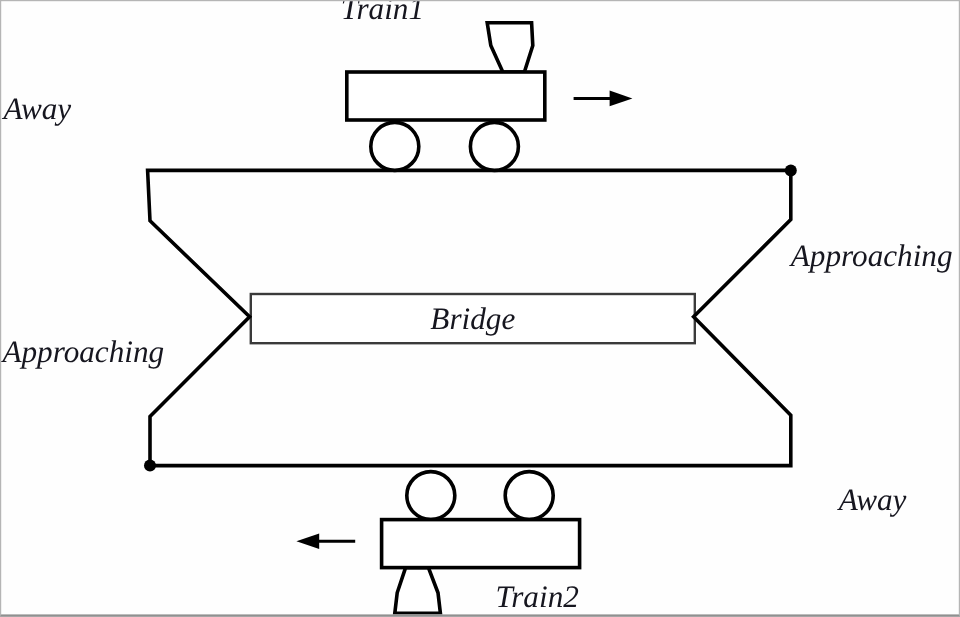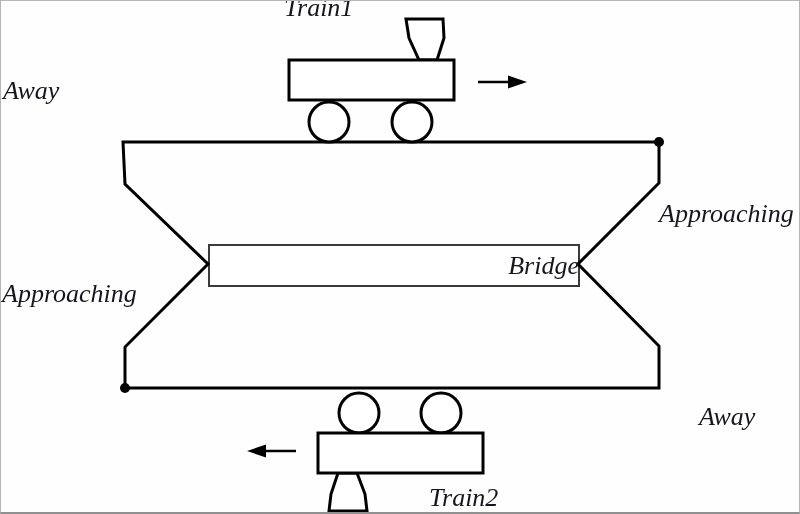--- a/index.html
+++ b/index.html
@@ -35,28 +35,28 @@
     line-height:1;
     color:var(--text);
     white-space:nowrap;
     user-select:none;
   }
   .lbl-train1{left:283px;top:-6px;}
   .lbl-away-tl{left:2px;top:77px;}
   .lbl-approaching-r{left:658px;top:200px;}
   .lbl-approaching-l{left:1px;top:280px;}
   .lbl-away-br{left:698px;top:403px;}
-  .lbl-train2{left:412px;top:484px;margin-left:16px;}
+  .lbl-train2{left:412px;top:484px;}
   .bridge-label-wrap{
     position:absolute;
     left:208px;top:244px;
     width:370px;height:41px;
     display:flex;
     align-items:center;
-    justify-content:flex-end;
+    justify-content:center;
   }
   .bridge-label-wrap .lbl{position:static;}
 </style>
 </head>
 <body>
 
 <div class="stage">
 
   <svg width="798" height="511" viewBox="0 0 798 511">
 

